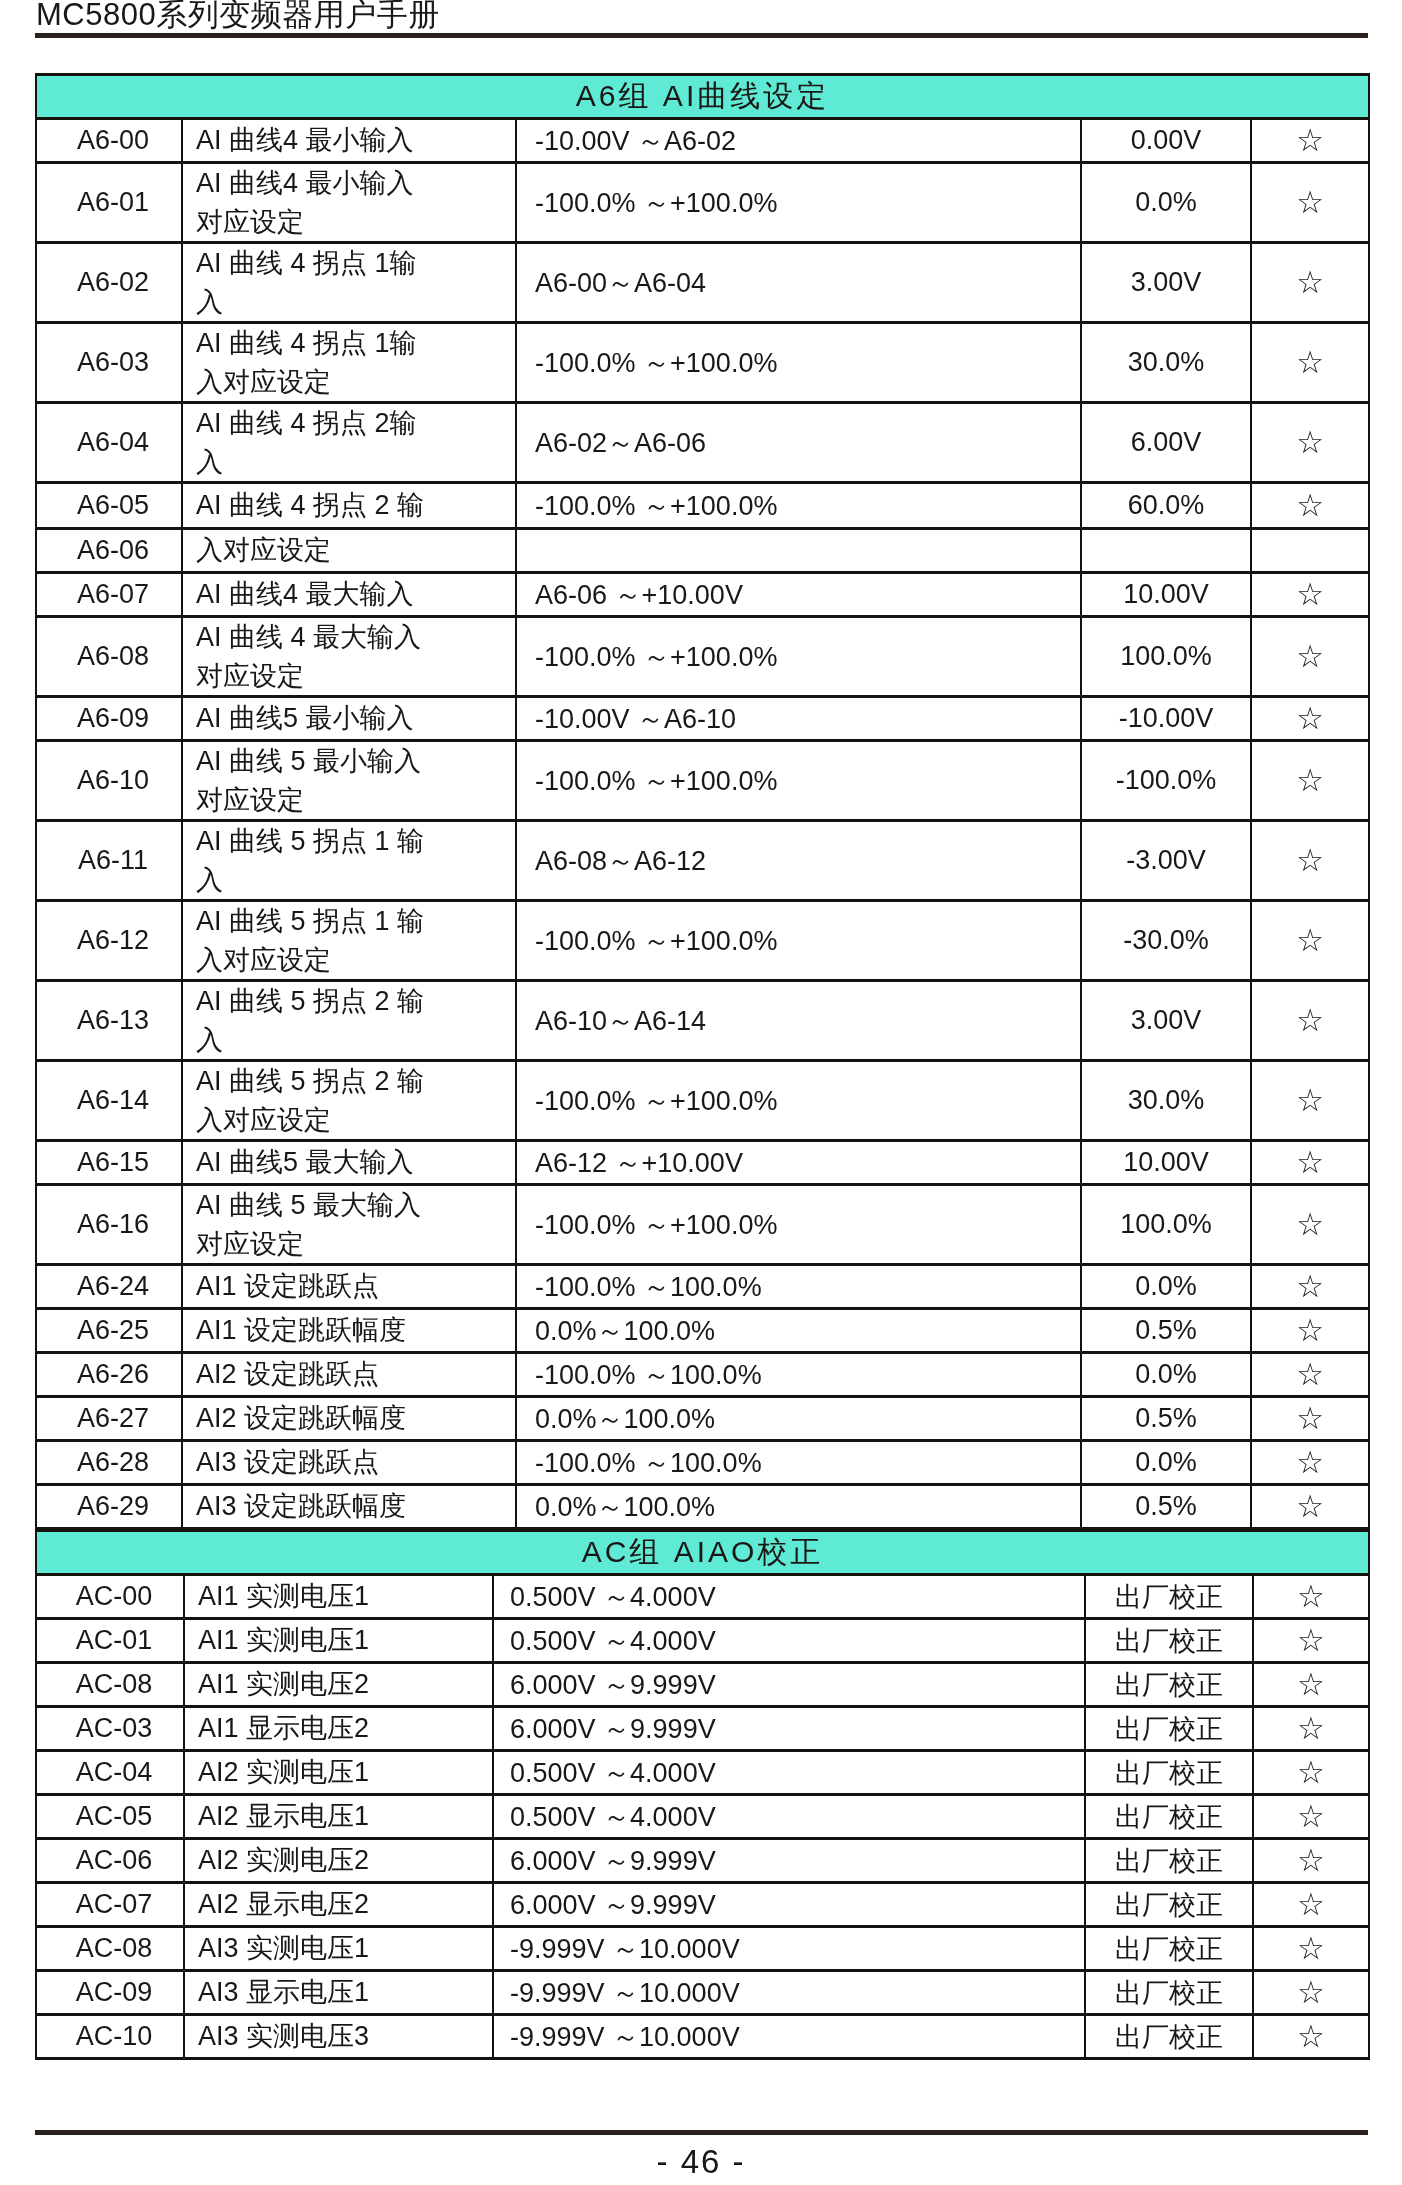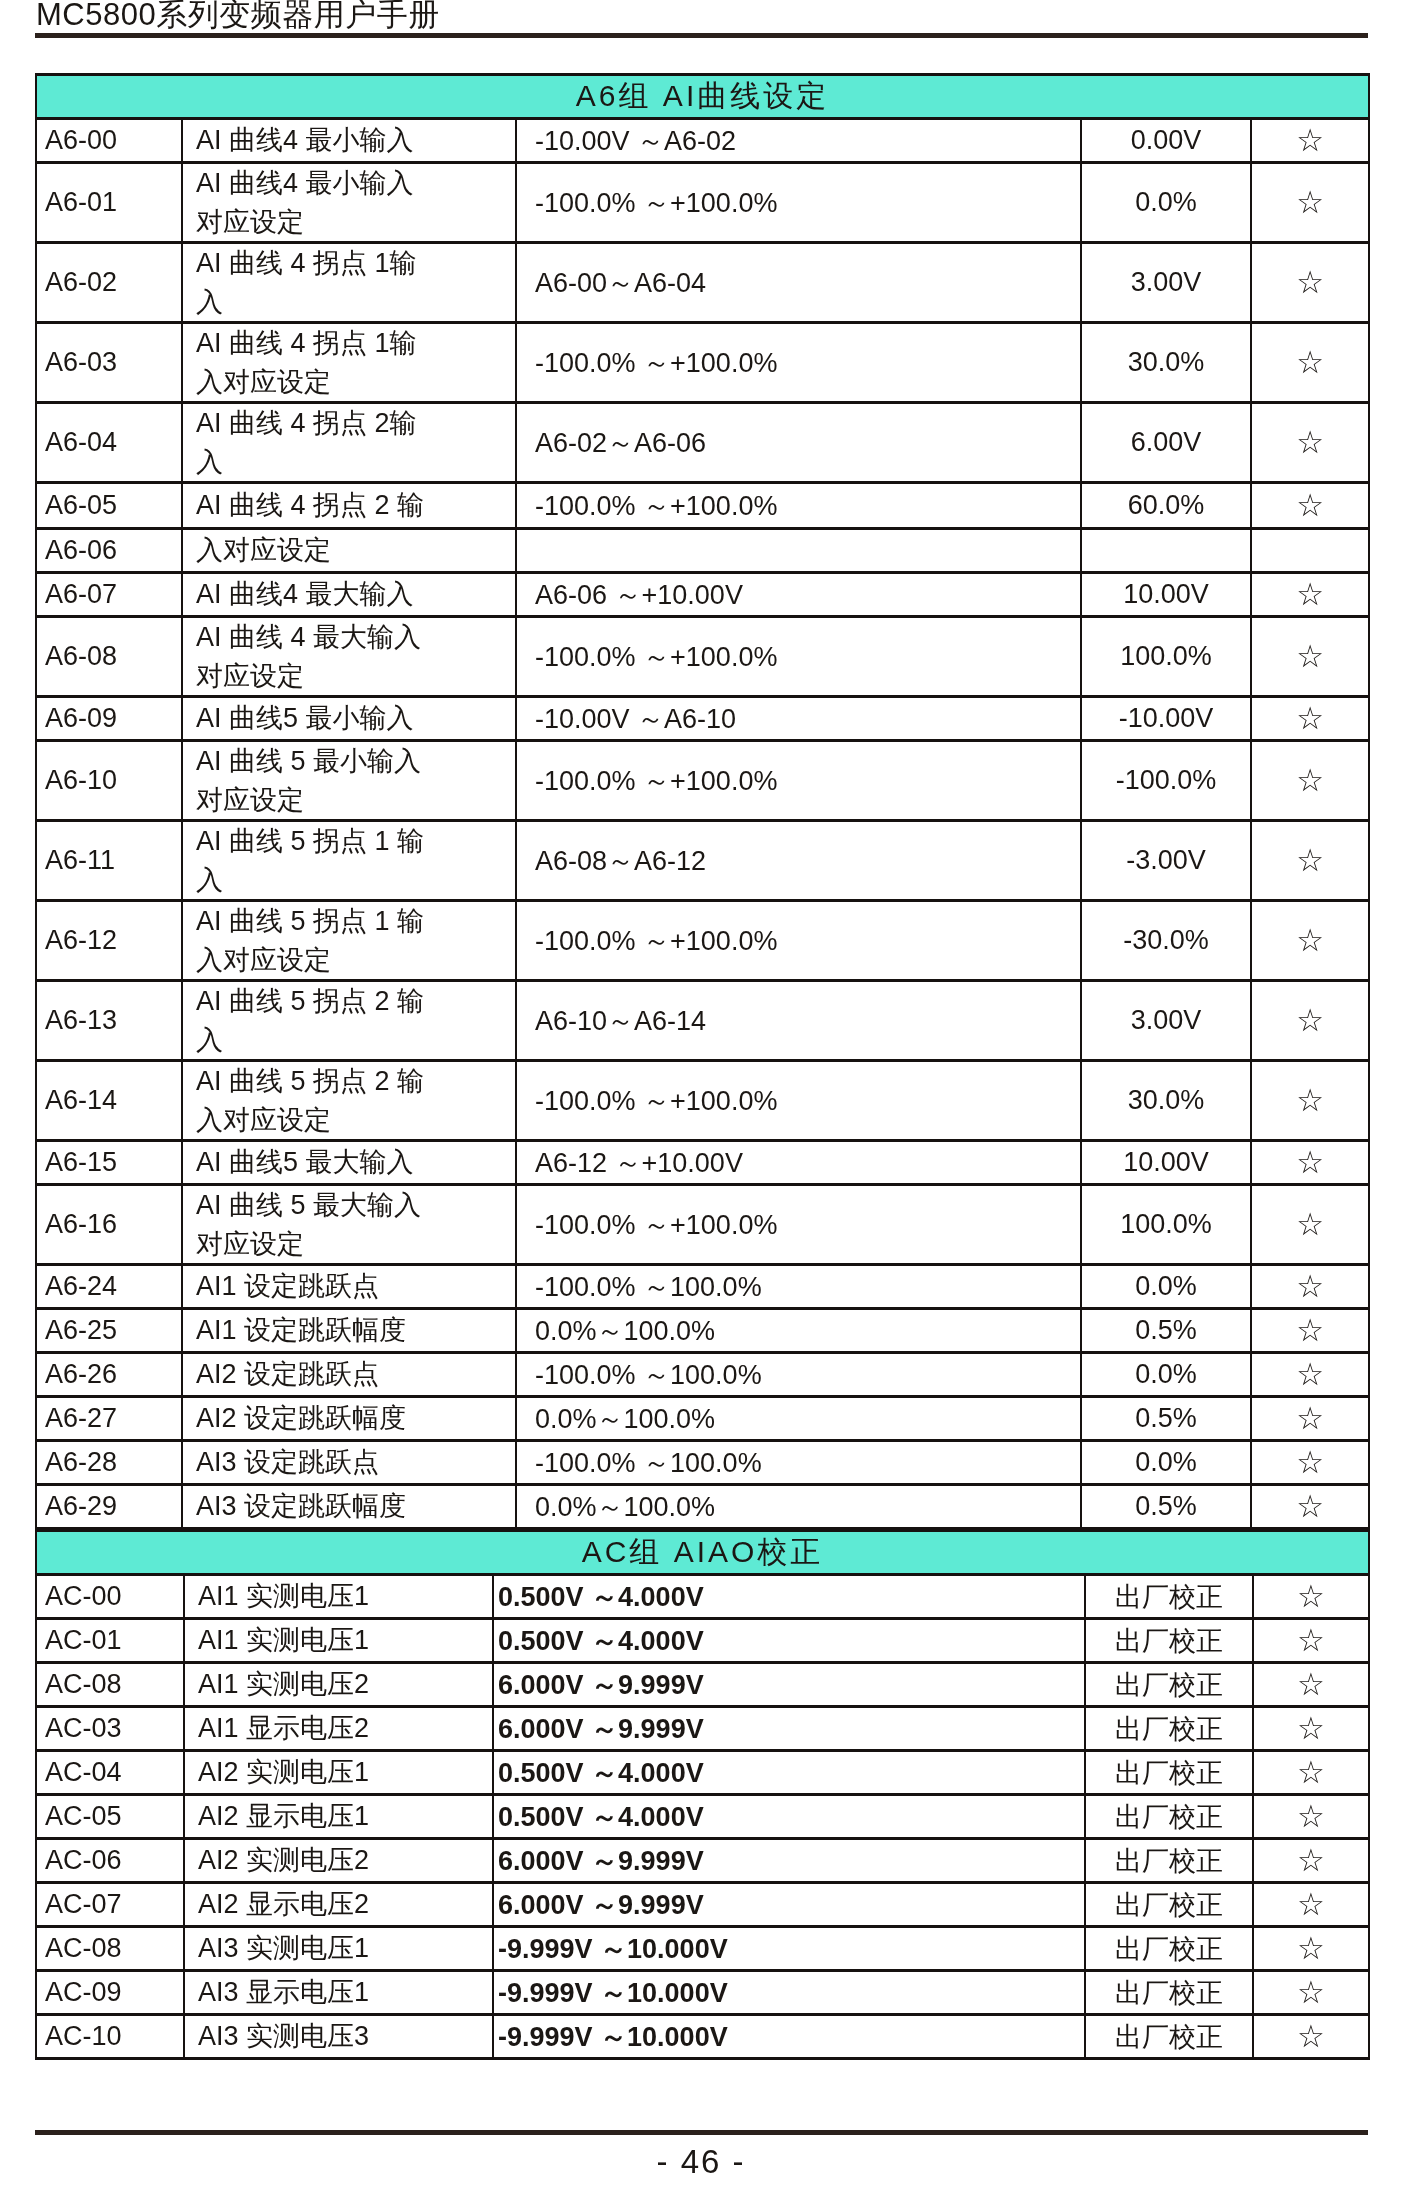--- a/index.html
+++ b/index.html
@@ -24,24 +24,24 @@
   td{
     border:2px solid #161210;border-top-width:3px;border-bottom-width:3px;
     font-size:27px;vertical-align:middle;padding:0;overflow:hidden;
   }
   tr.h44{height:44px}
   tr.h46{height:46px}
   tr.h80{height:80px}
   .section-header-row td{
     background:#5eead4;text-align:center;font-size:30px;letter-spacing:3px;
   }
-  .cell-code{text-align:left;padding-left:8px;}
+  .cell-code{text-align:center;padding-left:8px;}
   .cell-name{text-align:left;padding-left:13px;white-space:pre-line;line-height:1.42;}
   .cell-range{text-align:left;padding-left:18px;}
-  .t-ac .cell-range{padding-left:4px;font-weight:bold;}
+  .t-ac .cell-range{padding-left:16px;}
   .cell-default{text-align:center;}
   .cell-star{text-align:center;font-size:31px;}
   .footer-rule{
     position:absolute;left:35px;top:2130px;width:1333px;height:5px;background:#2b211c;
   }
   .page-num{
     position:absolute;left:0;top:2143px;width:1402px;text-align:center;
     font-size:33px;letter-spacing:2px;
   }
 </style>

